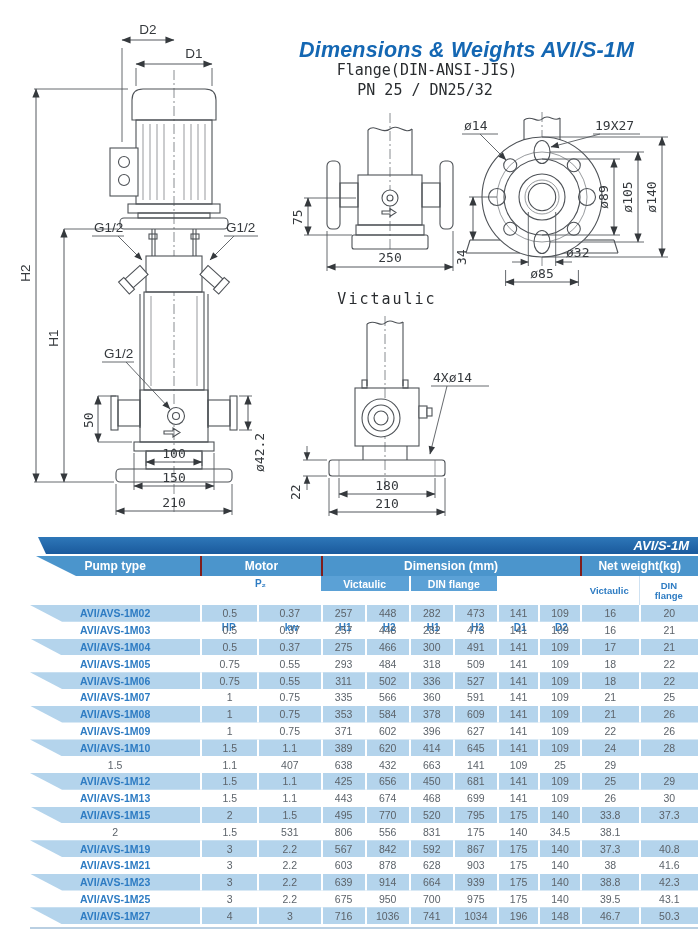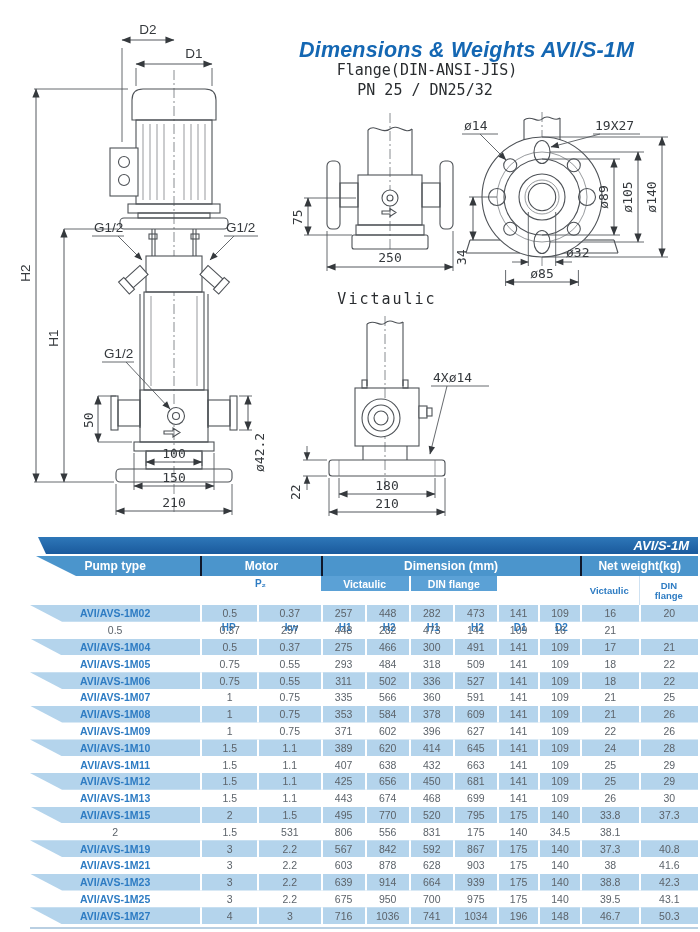--- a/index.html
+++ b/index.html
@@ -30,21 +30,21 @@
   .tbl{position:absolute;left:30px;top:537px;width:668px;
        --cols:25.5% 8.5% 9.5% 6.6% 6.6% 6.6% 6.6% 6.2% 6.2% 8.85% 8.85%;}
   .series-bar{height:17px;margin-left:6px;background:linear-gradient(#2e77b8,#1a5a9d);
       clip-path:polygon(2px 0,100% 0,100% 100%,10px 100%);
       color:#fff;font-size:13px;font-weight:bold;font-style:italic;
       display:flex;align-items:center;justify-content:flex-end;padding-right:9px;box-sizing:border-box;}
   .ghead{display:grid;grid-template-columns:var(--cols);height:20px;margin-top:2px;
       clip-path:polygon(6px 0,100% 0,100% 100%,46px 100%);}
   .gcell{background:#4b95cc;color:#fff;font-size:12px;font-weight:bold;
       display:flex;align-items:center;justify-content:center;}
-  .gcell+.gcell{border-left:2px solid #0f172a;}
+  .gcell+.gcell{border-left:2px solid #7f1d1d;}
   .g-pump{grid-column:1;}  .g-motor{grid-column:2/4;}
   .g-dim{grid-column:4/10;} .g-net{grid-column:10/12;}
 
   .sub{display:grid;grid-template-columns:var(--cols);grid-template-rows:15px 14px;}
   .sub div{display:flex;align-items:center;justify-content:center;}
   .s-p2 {grid-column:2/4;grid-row:1;color:#2e7cc3;font-size:10px;font-weight:bold;}
   .band {background:#5ba1d6;color:#fff;font-size:10.5px;font-weight:bold;grid-row:1;}
   .b-v{grid-column:4/6;} .b-d{grid-column:6/8;border-left:2px solid #fff;}
   .s-net{grid-row:1/3;color:#2e7cc3;font-size:9.5px;font-weight:bold;text-align:center;line-height:1.05;}
   .s-netv{grid-column:10;} .s-netd{grid-column:11;white-space:pre-line;border-left:1px solid #cfe2f2;}
@@ -351,20 +351,21 @@
       <div class="cell">257</div>
       <div class="cell">448</div>
       <div class="cell">282</div>
       <div class="cell">473</div>
       <div class="cell">141</div>
       <div class="cell">109</div>
       <div class="cell">16</div>
       <div class="cell">20</div>
     </div>
         <div class="trow">
+      <div class="cell model">AVI/AVS-1M03</div>
       <div class="cell">0.5</div>
       <div class="cell">0.37</div>
       <div class="cell">257</div>
       <div class="cell">448</div>
       <div class="cell">282</div>
       <div class="cell">473</div>
       <div class="cell">141</div>
       <div class="cell">109</div>
       <div class="cell">16</div>
       <div class="cell">21</div>
@@ -454,21 +455,20 @@
       <div class="cell">389</div>
       <div class="cell">620</div>
       <div class="cell">414</div>
       <div class="cell">645</div>
       <div class="cell">141</div>
       <div class="cell">109</div>
       <div class="cell">24</div>
       <div class="cell">28</div>
     </div>
         <div class="trow">
-      <div class="cell model">AVI/AVS-1M11</div>
       <div class="cell">1.5</div>
       <div class="cell">1.1</div>
       <div class="cell">407</div>
       <div class="cell">638</div>
       <div class="cell">432</div>
       <div class="cell">663</div>
       <div class="cell">141</div>
       <div class="cell">109</div>
       <div class="cell">25</div>
       <div class="cell">29</div>

